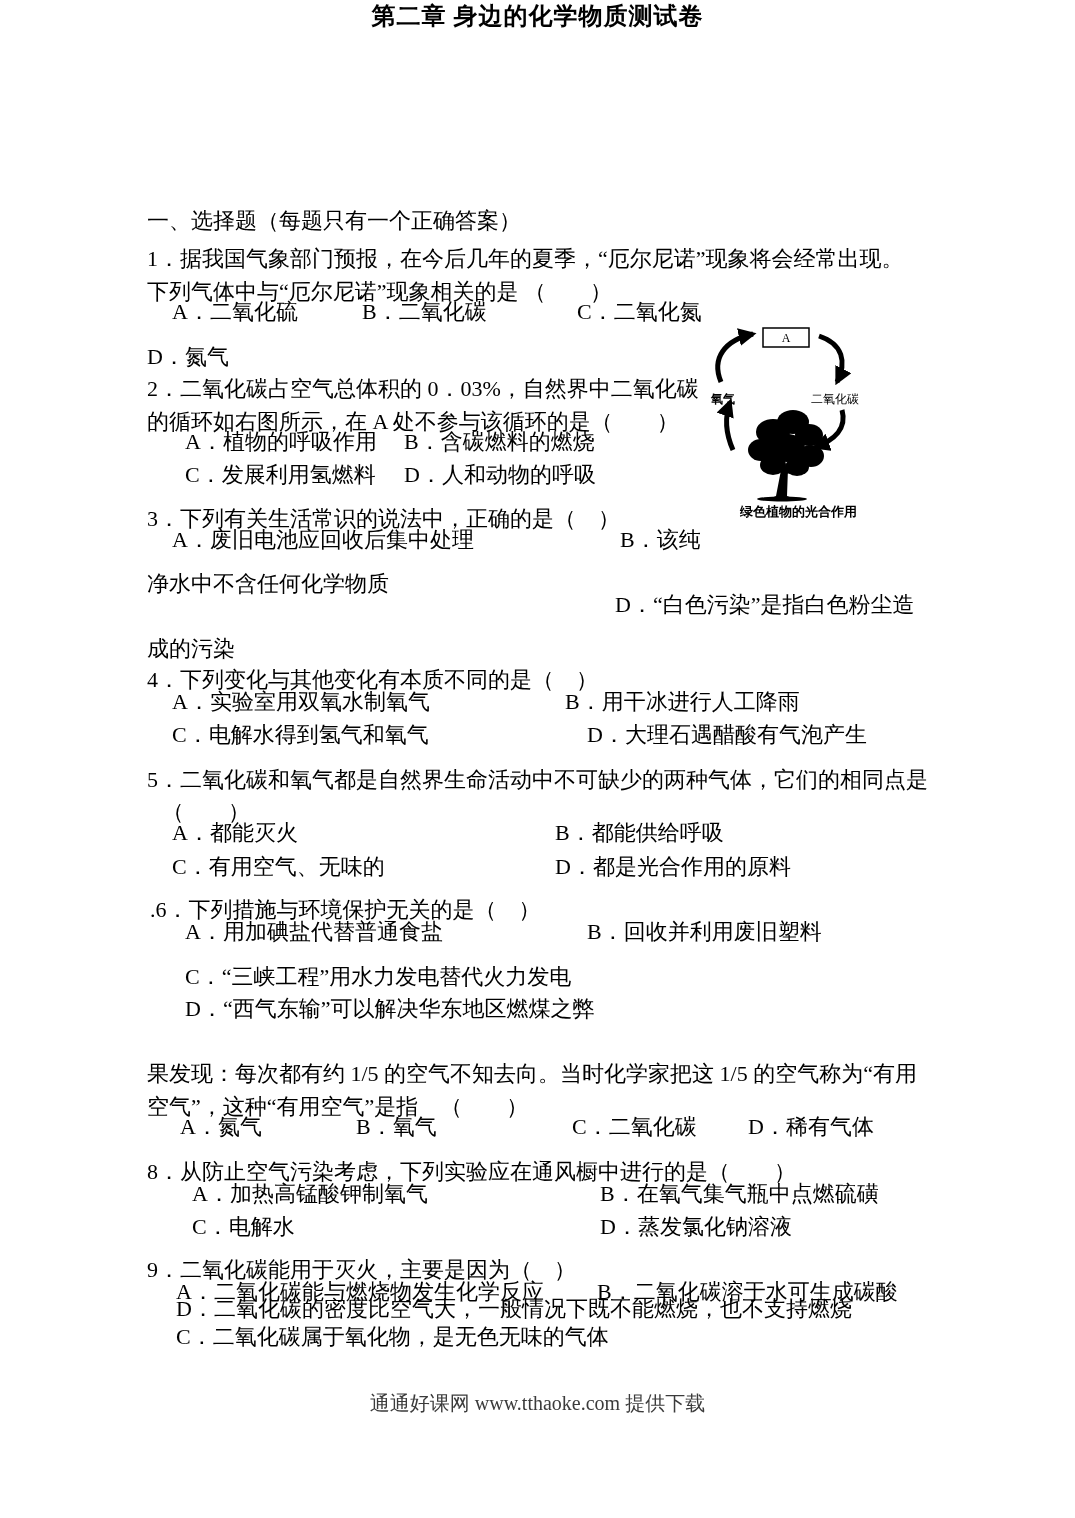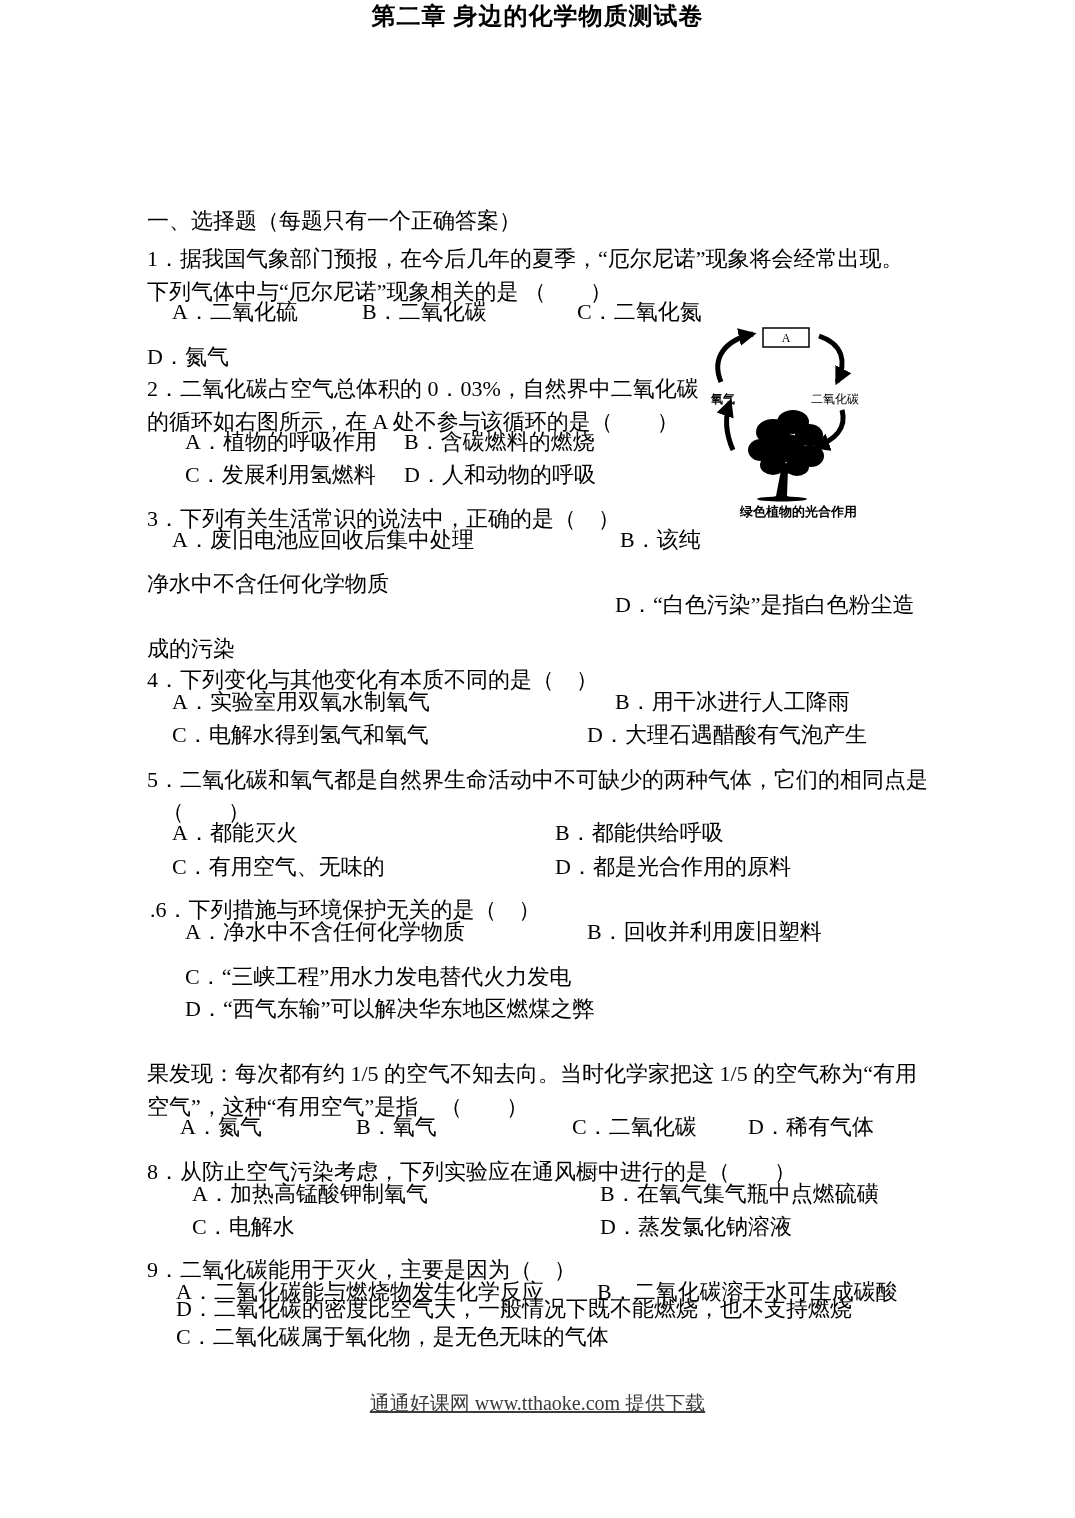--- a/index.html
+++ b/index.html
@@ -23,21 +23,21 @@
   }
   .row{ position:absolute; left:147px; width:800px; height:32px; font-size:22px; line-height:30px; white-space:nowrap;}
   .col{ position:absolute; top:0; white-space:nowrap;}
   .doc-title{
     position:absolute; left:0; top:138; width:1075px;
     text-align:center; font-size:24px; font-weight:bold;
     letter-spacing:1px;
   }
   .footer{
     position:absolute; left:0; top:1390px; width:1075px;
-    text-align:center; font-size:20px; color:#3b3b3b;text-decoration:underline;
+    text-align:center; font-size:20px; color:#3b3b3b;
   }
   .diagram{
     position:absolute; left:685px; top:320px; width:265px; height:205px;
   }
 </style>
 </head>
 <body>
 
 <div class="page">
 
@@ -72,41 +72,41 @@
   </div>
   <div class="ln" style="top:557px">净水中不含任何化学物质</div>
   <div class="row" style="top:590px">
     <span class="col" style="left:468px">D．“白色污染”是指白色粉尘造</span>
   </div>
   <div class="ln" style="top:622px">成的污染</div>
 
   <div class="ln" style="top:653px">4．下列变化与其他变化有本质不同的是（　）</div>
   <div class="row" style="top:687px">
     <span class="col" style="left:25px">A．实验室用双氧水制氧气</span>
-    <span class="col" style="left:468px">B．用干冰进行人工降雨</span>
+    <span class="col" style="left:418px">B．用干冰进行人工降雨</span>
   </div>
   <div class="row" style="top:720px">
     <span class="col" style="left:25px">C．电解水得到氢气和氧气</span>
     <span class="col" style="left:440px">D．大理石遇醋酸有气泡产生</span>
   </div>
 
   <div class="ln" style="top:753px">5．二氧化碳和氧气都是自然界生命活动中不可缺少的两种气体，它们的相同点是</div>
   <div class="ln" style="top:785px;left:162px">（　　）</div>
   <div class="row" style="top:818px">
     <span class="col" style="left:25px">A．都能灭火</span>
     <span class="col" style="left:408px">B．都能供给呼吸</span>
   </div>
   <div class="row" style="top:852px">
     <span class="col" style="left:25px">C．有用空气、无味的</span>
     <span class="col" style="left:408px">D．都是光合作用的原料</span>
   </div>
 
   <div class="ln" style="top:883px;left:150px">.6．下列措施与环境保护无关的是（　）</div>
   <div class="row" style="top:917px">
-    <span class="col" style="left:38px">A．净水中不含任何化学物质</span>
+    <span class="col" style="left:38px">A．用加碘盐代替普通食盐</span>
     <span class="col" style="left:440px">B．回收并利用废旧塑料</span>
   </div>
   <div class="ln" style="top:950px;left:185px">C．“三峡工程”用水力发电替代火力发电</div>
   <div class="ln" style="top:982px;left:185px">D．“西气东输”可以解决华东地区燃煤之弊</div>
 
   <div class="ln" style="top:1047px">果发现：每次都有约 1/5 的空气不知去向。当时化学家把这 1/5 的空气称为“有用</div>
   <div class="ln" style="top:1080px">空气”，这种“有用空气”是指　（　　）</div>
   <div class="row" style="top:1112px">
     <span class="col" style="left:33px">A．氮气</span>
     <span class="col" style="left:209px">B．氧气</span>

